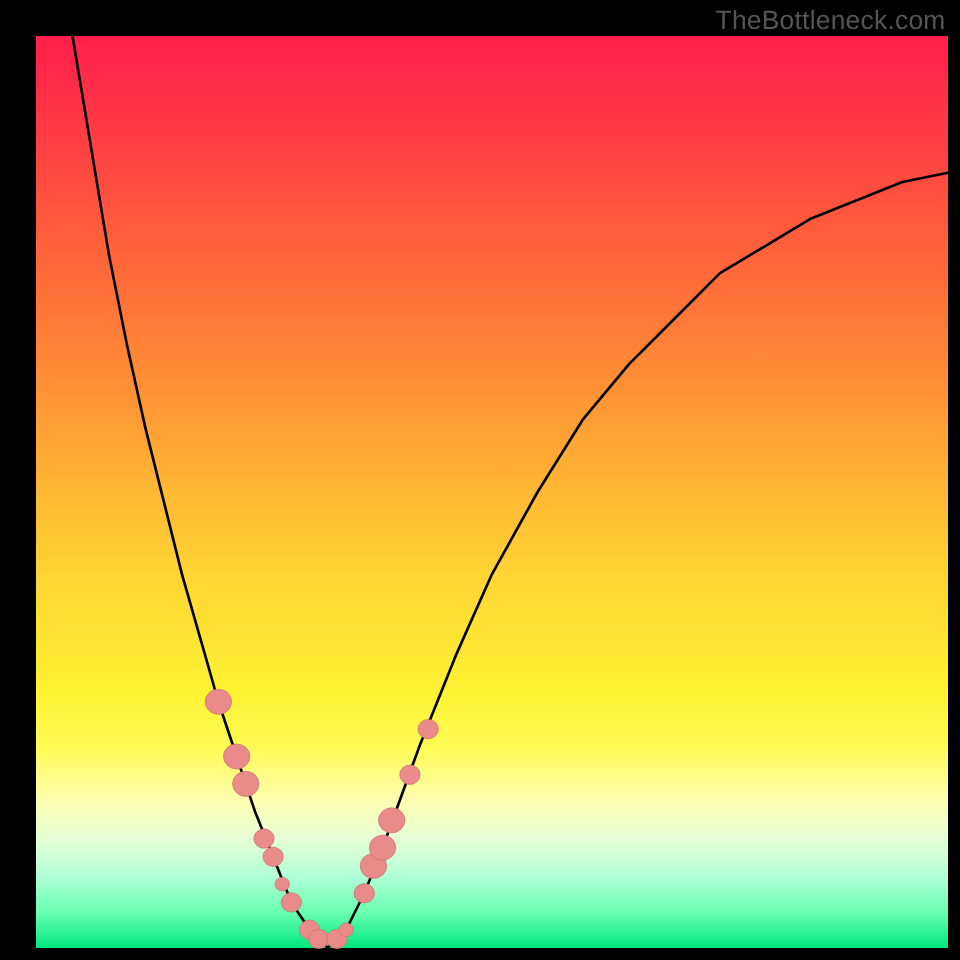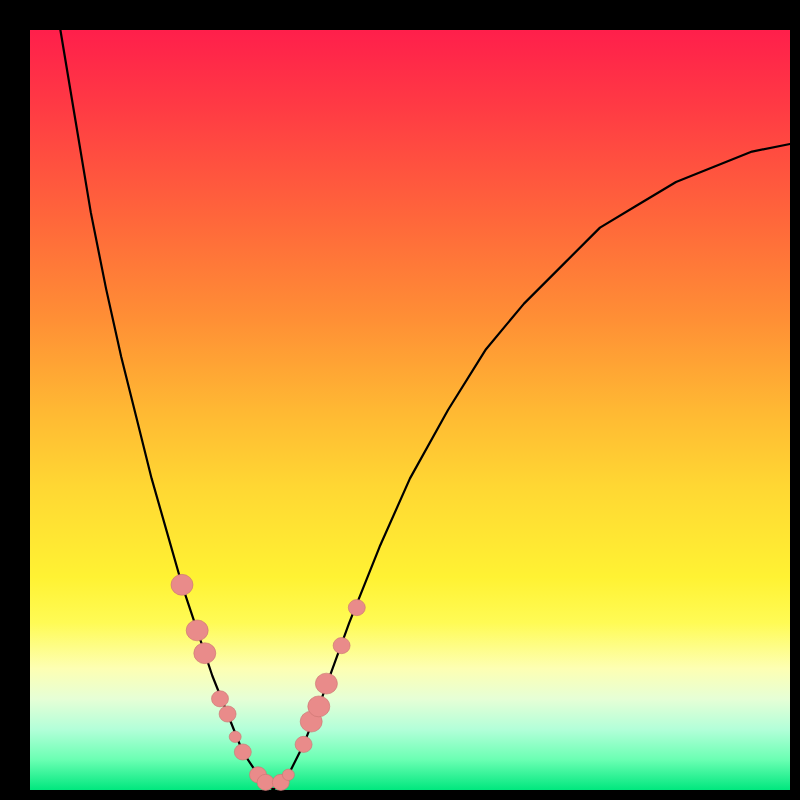--- a/index.html
+++ b/index.html
@@ -68,20 +68,21 @@
   .marker {
     fill: #e98b8a;
     stroke: #c97371;
     stroke-width: 0.6;
   }
 </style>
 </head>
 <body>
 
 <div class="frame">
+  <div class="watermark">TheBottleneck.com</div>
 
   <div class="plot-area">
     <svg class="curve" viewBox="0 0 760 760">
       <path id="curve-path" class="curve-path" d="M30.4 0.0 L45.6 91.2 L60.8 182.4 L76.0 258.4 L91.2 326.8 L106.4 387.6 L121.6 448.4 L136.8 501.6 L152.0 554.8 L167.2 600.4 L182.4 646.0 L197.6 684.0 L212.8 722.0 L228.0 744.8 L243.2 760.0 L258.4 744.8 L273.6 714.4 L288.8 676.4 L319.2 592.8 L349.6 516.8 L380.0 448.4 L418.0 380.0 L456.0 319.2 L494.0 273.6 L532.0 235.6 L570.0 197.6 L608.0 174.8 L646.0 152.0 L684.0 136.8 L722.0 121.6 L760.0 114.0"></path>
       <g id="marker-group">
           <ellipse cx="152.0" cy="554.8" rx="11" ry="10.45" class="marker"></ellipse>
           <ellipse cx="167.2" cy="600.4" rx="11" ry="10.45" class="marker"></ellipse>
           <ellipse cx="174.8" cy="623.2" rx="11" ry="10.45" class="marker"></ellipse>
           <ellipse cx="190.0" cy="668.8" rx="8.5" ry="8.075" class="marker"></ellipse>
           <ellipse cx="197.6" cy="684.0" rx="8.5" ry="8.075" class="marker"></ellipse>

